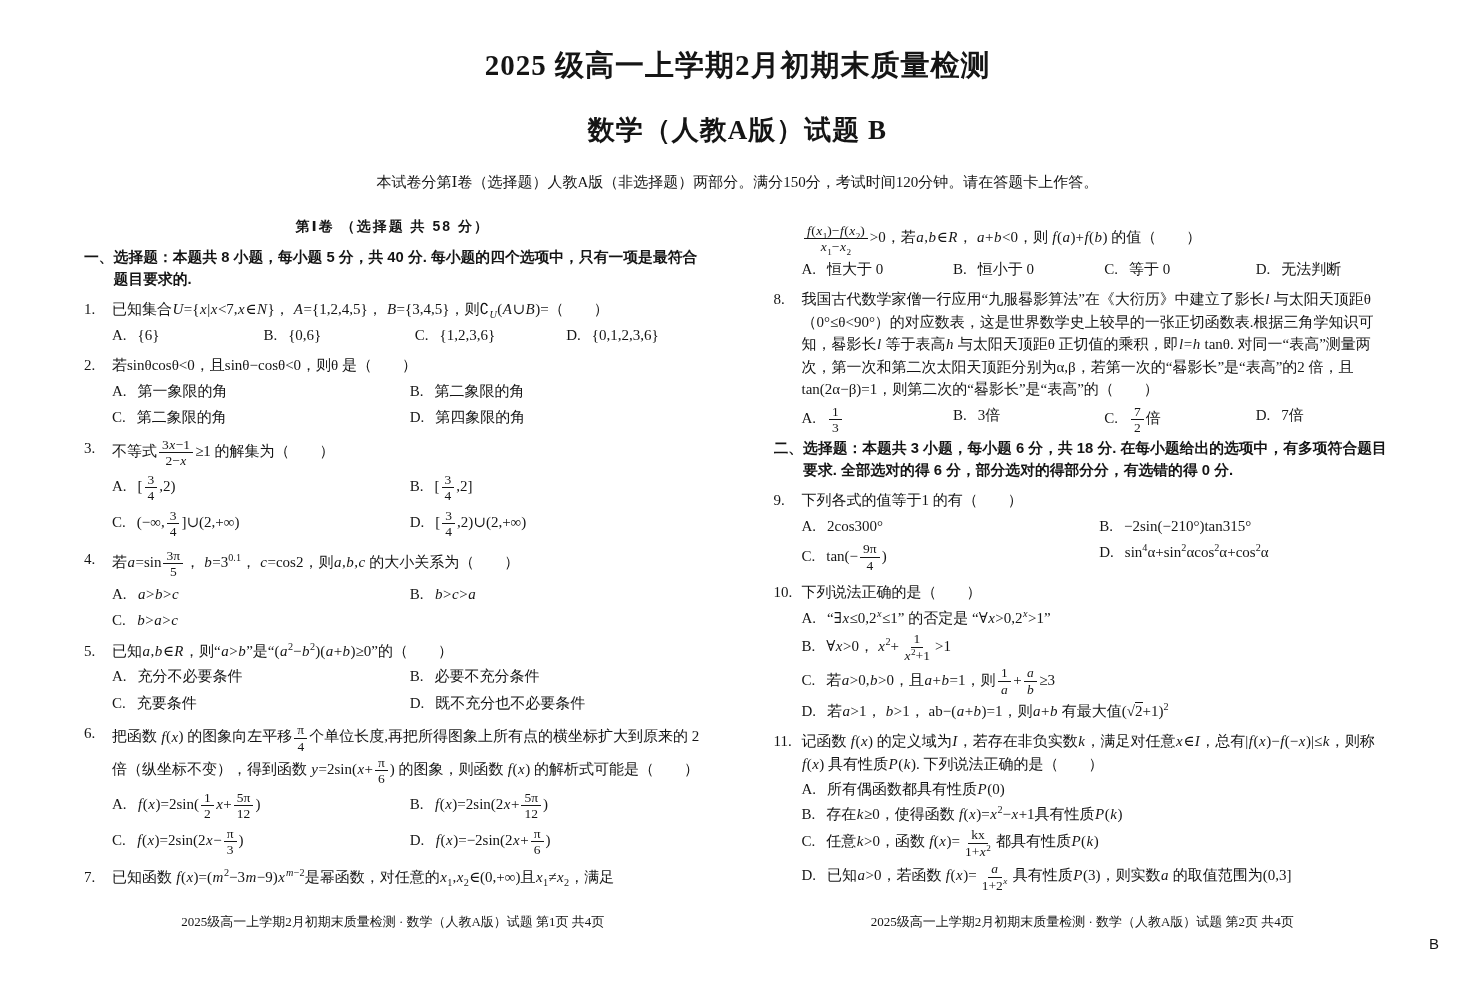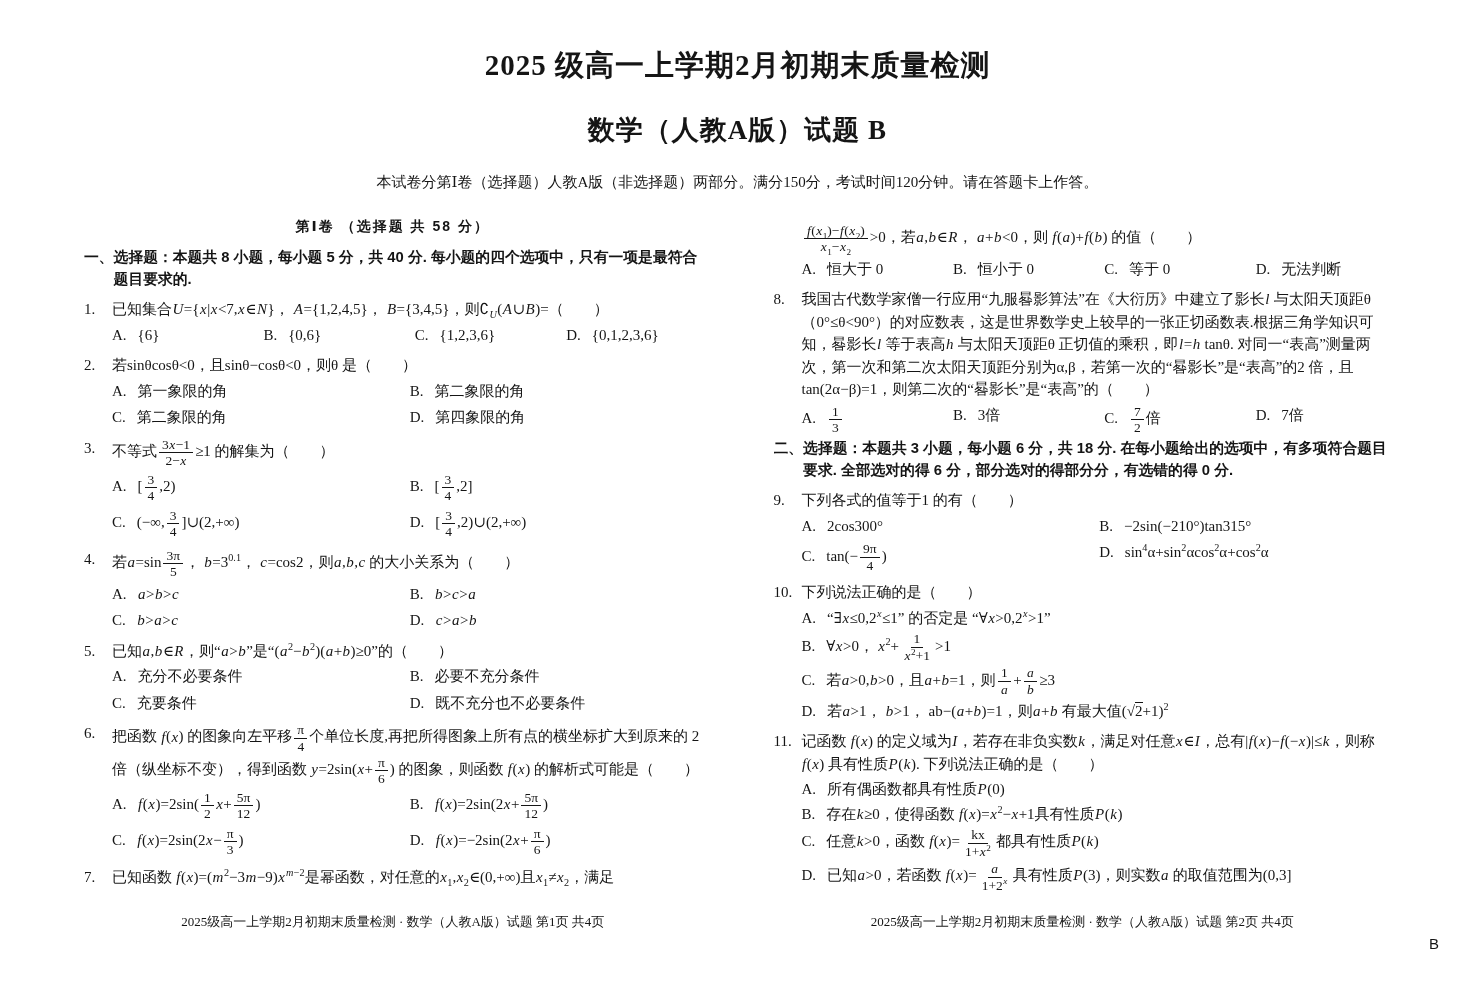--- a/index.html
+++ b/index.html
@@ -128,21 +128,20 @@
             <span class="qnum">4.</span>
             <div class="qbody">
               <div class="stem">若<i>a</i>=sin<span class="frac">
                   <span class="num">3π</span>
                   <span class="den">5</span>
                 </span>， <i>b</i>=3<sup>0.1</sup>， <i>c</i>=cos2，则<i>a</i>,<i>b</i>,<i>c</i> 的大小关系为（　　）</div>
               <div class="options grid2">
                 <div class="option"><span class="olabel">A.</span><span class="otext"><i>a</i>&gt;<i>b</i>&gt;<i>c</i></span></div>
                 <div class="option"><span class="olabel">B.</span><span class="otext"><i>b</i>&gt;<i>c</i>&gt;<i>a</i></span></div>
                 <div class="option"><span class="olabel">C.</span><span class="otext"><i>b</i>&gt;<i>a</i>&gt;<i>c</i></span></div>
-                <div class="option"><span class="olabel">D.</span><span class="otext"><i>c</i>&gt;<i>a</i>&gt;<i>b</i></span></div>
               </div>
             </div>
           </div>
           <div class="question">
             <span class="qnum">5.</span>
             <div class="qbody">
               <div class="stem">已知<i>a</i>,<i>b</i>∈<i>R</i>，则“<i>a</i>&gt;<i>b</i>”是“(<i>a</i><sup>2</sup>−<i>b</i><sup>2</sup>)(<i>a</i>+<i>b</i>)≥0”的（　　）</div>
               <div class="options grid2">
                 <div class="option"><span class="olabel">A.</span><span class="otext">充分不必要条件</span></div>
                 <div class="option"><span class="olabel">B.</span><span class="otext">必要不充分条件</span></div>

